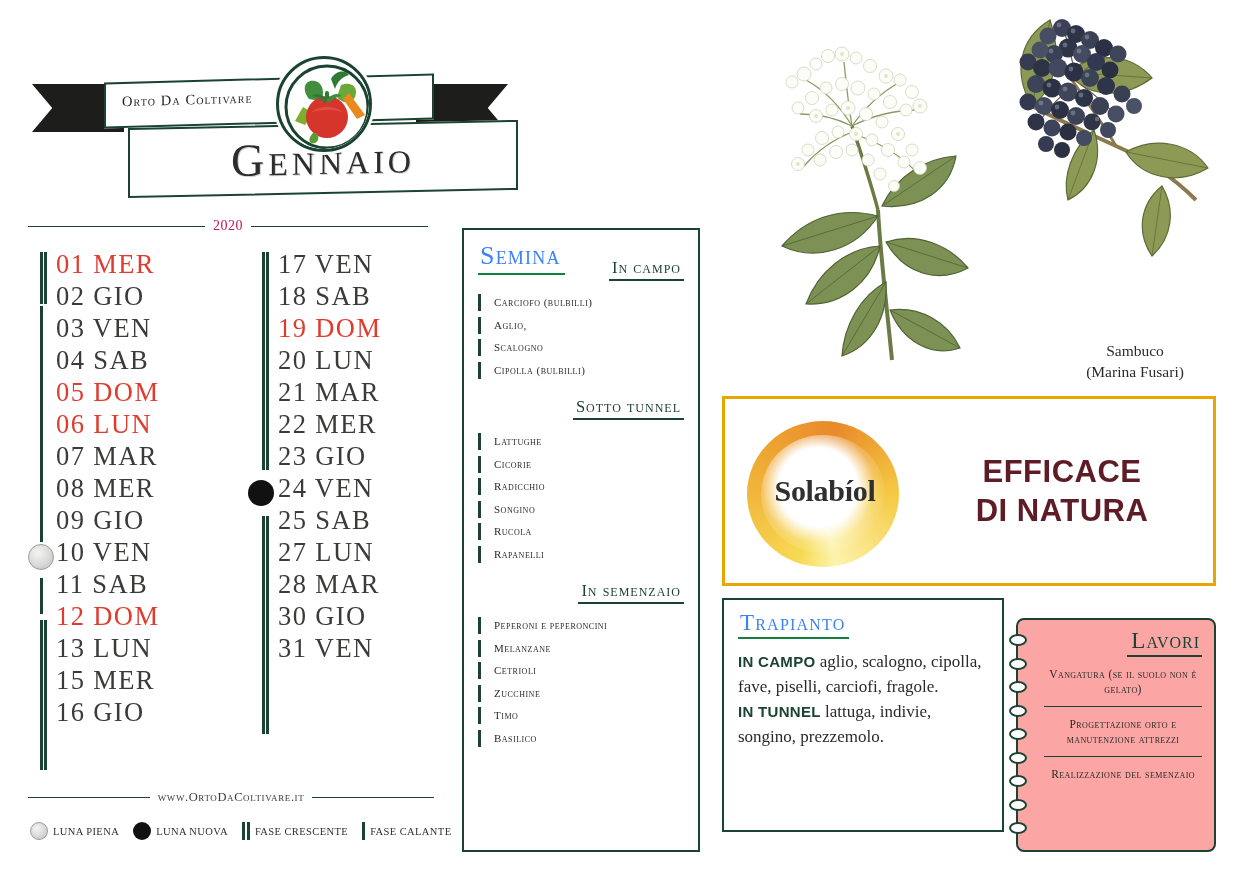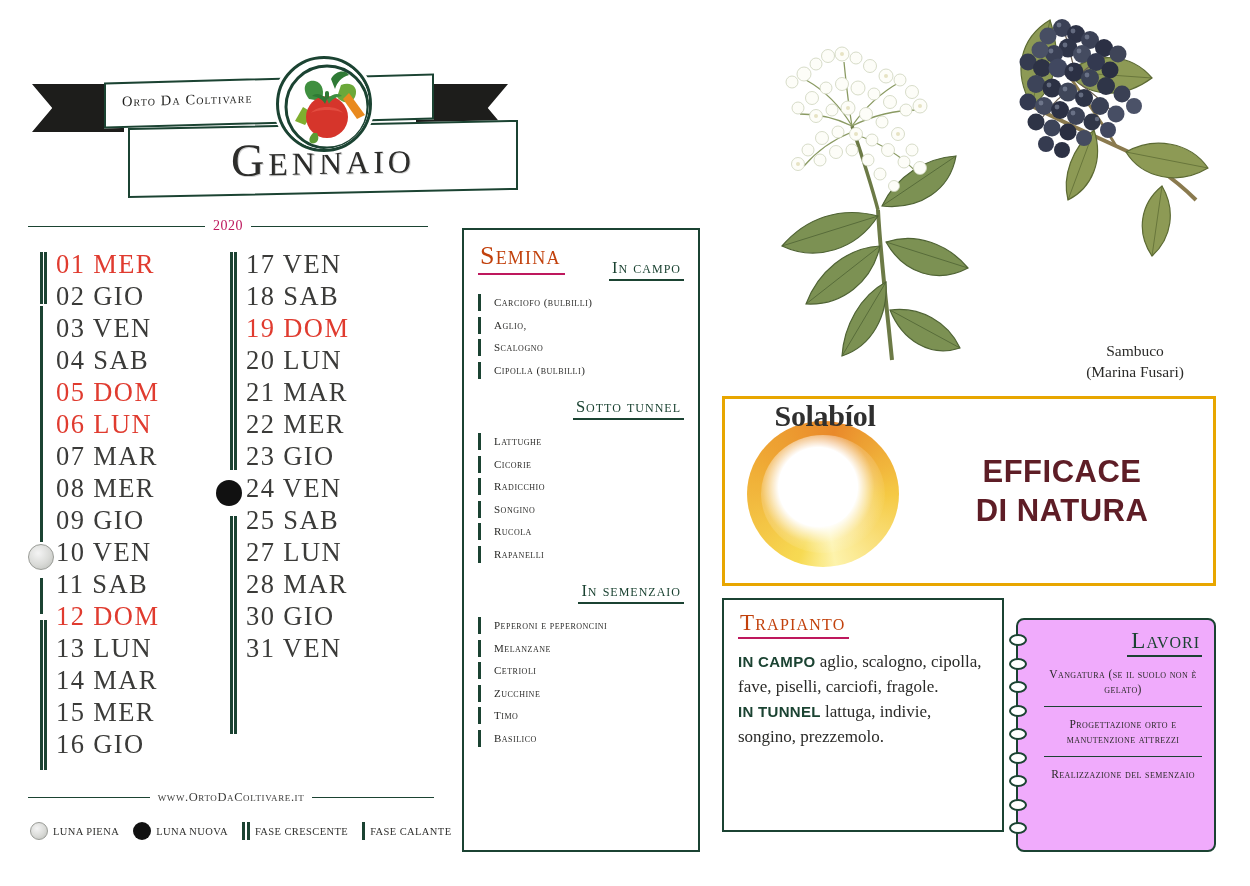--- a/index.html
+++ b/index.html
@@ -82,21 +82,21 @@
   #year-row .year {
     font-family: "Liberation Serif", serif;
     font-size: 14px; color: #be185d; letter-spacing: .5px;
   }
 
   
   #days {
     position: absolute; left: 40px; top: 248px;
     width: 400px;
     display: flex;
-    gap: 20px;
+    gap: 52px;
   }
   .day-col { width: 170px; position: relative; }
   .day {
     font-family: "Liberation Serif", serif;
     font-size: 26.5px;
     letter-spacing: 1.4px;
     line-height: 32px;
     color: #3b3b39;
     padding-left: 16px;
     white-space: nowrap;
@@ -156,22 +156,22 @@
     width: 238px; height: 624px;
     border: 2.5px solid #1b4332;
     background: #fff;
     padding: 12px 14px;
   }
   .panel-title {
     font-family: "Liberation Serif", serif;
     font-variant: small-caps;
     font-size: 26px;
     letter-spacing: 1.2px;
-    color: #c2410c;
-    border-bottom: 2px solid #be185d;
+    color: #3b82f6;
+    border-bottom: 2px solid #15803d;
     display: inline-block;
     padding: 0 4px 2px 2px;
     line-height: 1.1;
   }
   .sub-title {
     font-family: "Liberation Serif", serif;
     font-variant: small-caps;
     font-size: 16.5px;
     letter-spacing: 1px;
     color: #1b4332;
@@ -223,21 +223,21 @@
     color: #1b4332;
     letter-spacing: .3px;
   }
 
   
   #lavori {
     position: absolute; left: 1016px; top: 618px;
     width: 200px; height: 234px;
     border: 2.5px solid #1b4332;
     border-radius: 8px;
-    background: #f0abfc;
+    background: #fca5a5;
     padding: 8px 12px 8px 26px;
   }
   #lavori .spiral {
     position: absolute; left: -9px; top: 14px;
     width: 20px; height: 200px;
     display: flex; flex-direction: column; justify-content: space-between;
   }
   #lavori .ring {
     width: 18px; height: 12px;
     border: 2.2px solid #1b4332;
@@ -273,21 +273,21 @@
   #ad {
     position: absolute; left: 722px; top: 396px;
     width: 494px; height: 190px;
     border: 3px solid #e8a600;
     background: #fff;
     display: flex; align-items: center;
   }
   #ad .logo {
     width: 200px; height: 100%;
     position: relative;
-    display: flex; justify-content: center;
+    display: flex; align-items: center; justify-content: center;
   }
   #ad .swirl {
     position: absolute; left: 22px; top: 22px;
     width: 152px; height: 146px;
     border-radius: 50%;
     background:
       radial-gradient(circle at 50% 50%, #ffffff 0 30%, rgba(255,255,255,0) 31%),
       conic-gradient(from 200deg, #f7d94a 0deg, #f0a92c 90deg, #e8831f 170deg, #f5c73a 250deg, #fdf3a8 330deg, #f7d94a 360deg);
       opacity: .95;
   }
@@ -382,21 +382,20 @@
       <div class="day">04 SAB</div>
       <div class="day holiday">05 DOM</div>
       <div class="day holiday">06 LUN</div>
       <div class="day">07 MAR</div>
       <div class="day">08 MER</div>
       <div class="day">09 GIO</div>
       <div class="day">10 VEN</div>
       <div class="day">11 SAB</div>
       <div class="day holiday">12 DOM</div>
       <div class="day">13 LUN</div>
-      <div class="day">14 MAR</div>
       <div class="day">15 MER</div>
       <div class="day">16 GIO</div>
     </div>
   <div class="day-col" id="col-right">
     <div class="tick double" style="top:4px;height:218px;"></div>
     <div class="moon new" style="left:-14px; top:232px;"></div>
     <div class="tick double" style="top:268px;height:218px;"></div>
   <div class="day">17 VEN</div>
       <div class="day">18 SAB</div>
       <div class="day holiday">19 DOM</div>

